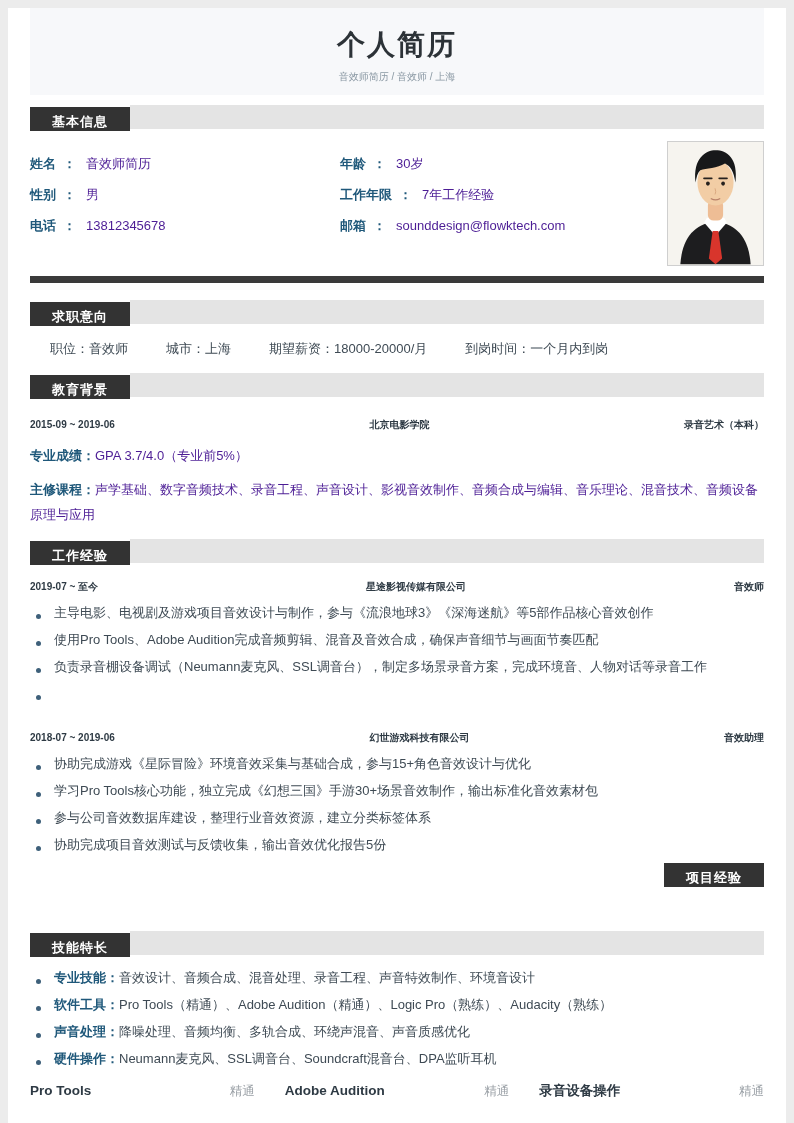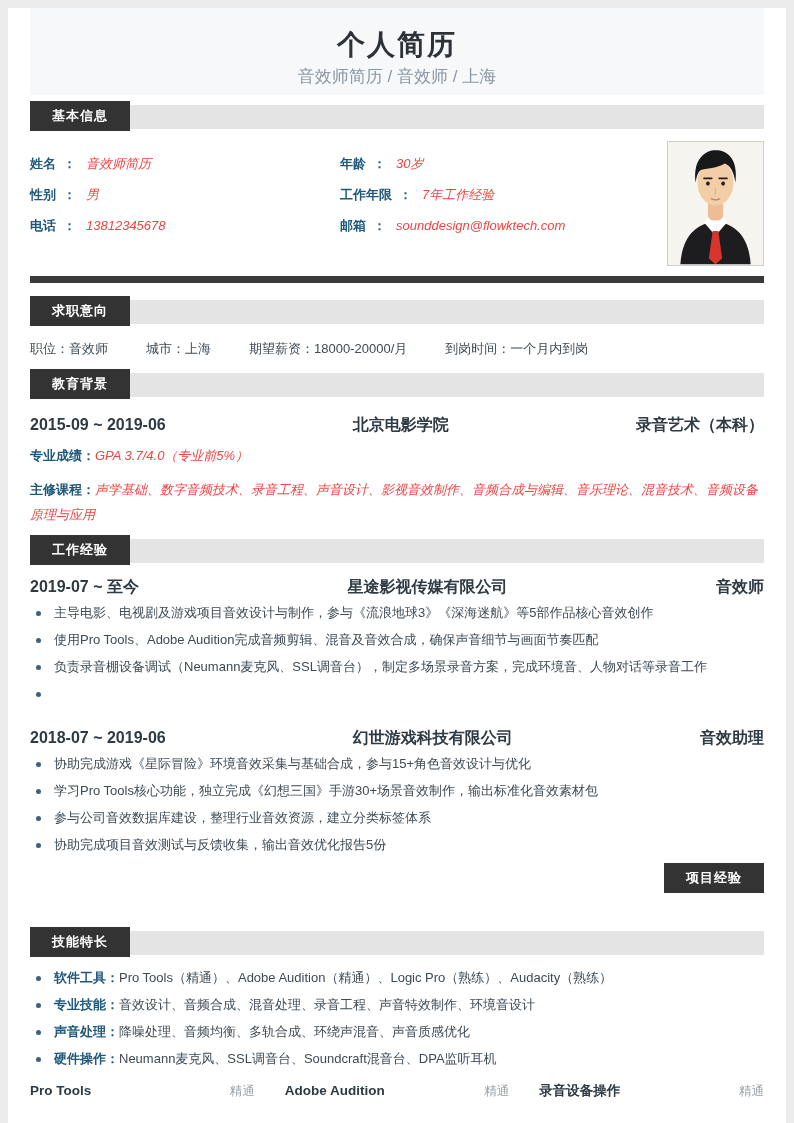--- a/index.html
+++ b/index.html
@@ -12,71 +12,71 @@
   }
   .page {
     position:absolute; left:8px; top:8px; width:778px; height:1400px;
     background:#ffffff;
   }
   .content { padding:0 22px; }
 
   
   .banner { background:#f7f8fa; padding:20px 0 10px; text-align:center; }
   .banner h1 { font-size:28px; line-height:34px; font-weight:700; color:#2c3237; letter-spacing:2px; }
-  .banner .sub { margin-top:7px; font-size:17px; line-height:16px; color:#8b99a4; }
+  .banner .sub { margin-top:7px; font-size:10px; line-height:16px; color:#8b99a4; }
 
   
   .sec { display:flex; align-items:flex-end; height:30px; }
   .sec-box {
     background:#333333; color:#ffffff; font-size:13px; font-weight:700;
-    height:30px; line-height:30px; padding:0 22px; letter-spacing:1px;
+    height:24px; line-height:30px; padding:0 22px; letter-spacing:1px;
     white-space:nowrap;
   }
   .sec-bar { flex:1; height:24px; background:#e4e4e4; margin-bottom:2px; }
   .mt6  { margin-top:6px; }
   .mt9  { margin-top:9px;flex-direction:column; }
 
   
   .basic { position:relative; padding:24px 0 41px; }
   .info-grid {
     display:grid; grid-template-columns:310px 330px;
     row-gap:13px; font-size:13px;
   }
   .cell { height:18px; line-height:18px; white-space:nowrap; }
   .lbl { color:#1f587a; font-weight:700; }
   .colon { color:#1f587a; font-weight:700; margin:0 10px 0 7px; }
-  .val { color:#ef4444;font-style:italic; }
+  .val { color:#4c1d95; }
   .photo {
     position:absolute; right:0; top:10px; width:97px; height:125px;
     background:#f6f4ef; border:1px solid #cfcfcf; overflow:hidden;
   }
   .photo svg { display:block; width:100%; height:100%; }
 
   .divider { height:7px; background:#3a3a3a; margin-bottom:13px; }
 
   
-  .intent { display:flex; gap:38px; padding:14px 0 11px; font-size:13px; }
+  .intent { display:flex; gap:38px; padding:14px 0 11px; font-size:13px;margin-left:20px; }
   .intent .item { white-space:nowrap; }
 
   
   .tri-row {
     display:flex; justify-content:space-between; align-items:center;
-    font-size:16px; font-weight:700; color:#2e3a44; height:18px; line-height:18px;
+    font-size:10px; font-weight:700; color:#2e3a44; height:18px; line-height:18px;
   }
   .tri-row .mid { flex:1; text-align:center; }
   .tri-row .right { text-align:right; }
 
   
   .edu-line { margin-top:9px; font-size:13px; line-height:25px; }
   .edu-block { padding-bottom:8px; }
   .edu-tri { margin-top:17px; }
 
   
   ul.blist { list-style:none; margin-top:8px; }
-  ul.blist li { display:flex; align-items:flex-start; margin-bottom:9px; min-height:18px; line-height:18px; font-size:13px; }
+  ul.blist li { display:flex; align-items:center; margin-bottom:9px; min-height:18px; line-height:18px; font-size:13px; }
   .dot {
     flex:0 0 auto; width:5px; height:5px; border-radius:50%;
     background:#3e607a; margin:7px 13px 0 6px;
   }
   .job2 { margin-top:26px; }
   .job1 { margin-top:13px; }
   .work-block { padding-bottom:0; }
 
   .proj-space { height:34px; }
 
@@ -248,25 +248,25 @@
     <div class="proj-space"></div>
 
     <div class="sec">
       <div class="sec-box">技能特长</div>
       <div class="sec-bar"></div>
     </div>
     <div>
       <ul class="blist" style="margin-top:12px;">
         <li>
             <span class="dot"></span>
+            <span><span class="skill-lbl">专业技能</span><span class="skill-lbl">：</span><span>音效设计、音频合成、混音处理、录音工程、声音特效制作、环境音设计</span></span>
+          </li>
+        <li>
+            <span class="dot"></span>
             <span><span class="skill-lbl">软件工具</span><span class="skill-lbl">：</span><span>Pro Tools（精通）、Adobe Audition（精通）、Logic Pro（熟练）、Audacity（熟练）</span></span>
-          </li>
-        <li>
-            <span class="dot"></span>
-            <span><span class="skill-lbl">专业技能</span><span class="skill-lbl">：</span><span>音效设计、音频合成、混音处理、录音工程、声音特效制作、环境音设计</span></span>
           </li>
         <li>
             <span class="dot"></span>
             <span><span class="skill-lbl">声音处理</span><span class="skill-lbl">：</span><span>降噪处理、音频均衡、多轨合成、环绕声混音、声音质感优化</span></span>
           </li>
         <li>
             <span class="dot"></span>
             <span><span class="skill-lbl">硬件操作</span><span class="skill-lbl">：</span><span>Neumann麦克风、SSL调音台、Soundcraft混音台、DPA监听耳机</span></span>
           </li>
       </ul>

